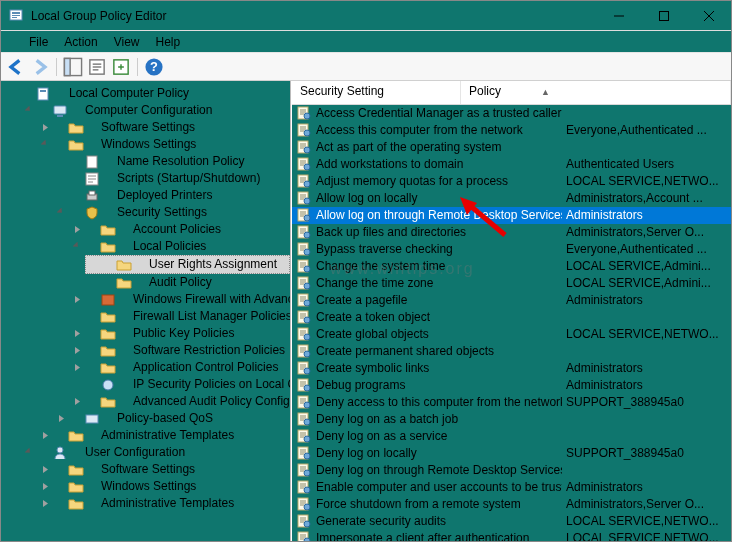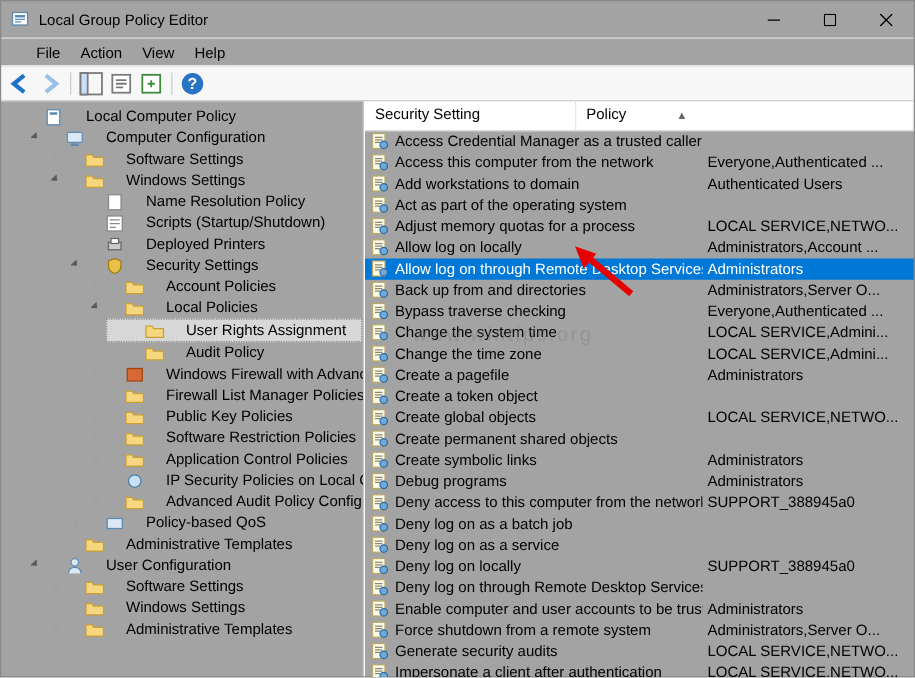--- a/index.html
+++ b/index.html
@@ -1,17 +1,17 @@
 <!DOCTYPE html>
 <html><head>
 <meta charset="utf-8">
 <style>
   html,body{margin:0;padding:0;font-family:"Segoe UI",Arial,sans-serif;font-size:12px;color:#000;background:#fff;overflow:hidden}
   *{box-sizing:border-box}
-  .window{width:732px;height:542px;border:1px solid #888;display:flex;flex-direction:column;background:#a3a3a3}
+  .window{width:732px;height:542px;border:1px solid #888;display:flex;flex-direction:column;background:#0f766e}
   .titlebar{height:30px;display:flex;align-items:center;padding:0 0 0 8px;border-bottom:1px solid #ddd}
   .titlebar .icon{width:16px;height:16px;margin-right:6px;display:flex;align-items:center;justify-content:center}
   .titlebar .title{flex:1;font-size:12px}
   .winbtns{display:flex;height:100%}
   .winbtn{width:45px;display:flex;align-items:center;justify-content:center;color:#333}
   .winbtn svg{width:10px;height:10px}
   .menubar{height:22px;display:flex;align-items:center;padding:0 20px;font-size:12px;border-bottom:1px solid #e5e5e5}
   .menubar span{padding:2px 8px;cursor:default}
   .toolbar{height:28px;display:flex;align-items:center;padding:0 4px;border-bottom:1px solid #d0d0d0;gap:2px;background:#f7f7f7}
   .tbtn{width:22px;height:22px;display:flex;align-items:center;justify-content:center;border:1px solid transparent}
@@ -525,46 +525,46 @@
             </div>
             <div class="row">
               <div class="c1">
                 <span class="picon">
                   <svg viewBox="0 0 16 16">
                     <rect x="2" y="2" width="10" height="12" fill="#fdfaea" stroke="#b8a96b"></rect>
                     <path d="M4 5h6M4 7h6M4 9h4" stroke="#8a8a6a"></path>
                     <circle cx="11" cy="11" r="3" fill="#6fa9d8" stroke="#2b6aa0"></circle>
                   </svg>
                 </span>
+                <span>Act as part of the operating system</span>
+              </div>
+              <div class="c2"></div>
+            </div>
+            <div class="row">
+              <div class="c1">
+                <span class="picon">
+                  <svg viewBox="0 0 16 16">
+                    <rect x="2" y="2" width="10" height="12" fill="#fdfaea" stroke="#b8a96b"></rect>
+                    <path d="M4 5h6M4 7h6M4 9h4" stroke="#8a8a6a"></path>
+                    <circle cx="11" cy="11" r="3" fill="#6fa9d8" stroke="#2b6aa0"></circle>
+                  </svg>
+                </span>
                 <span>Add workstations to domain</span>
               </div>
               <div class="c2">Authenticated Users</div>
             </div>
             <div class="row">
               <div class="c1">
                 <span class="picon">
                   <svg viewBox="0 0 16 16">
                     <rect x="2" y="2" width="10" height="12" fill="#fdfaea" stroke="#b8a96b"></rect>
                     <path d="M4 5h6M4 7h6M4 9h4" stroke="#8a8a6a"></path>
                     <circle cx="11" cy="11" r="3" fill="#6fa9d8" stroke="#2b6aa0"></circle>
                   </svg>
                 </span>
-                <span>Act as part of the operating system</span>
-              </div>
-              <div class="c2"></div>
-            </div>
-            <div class="row">
-              <div class="c1">
-                <span class="picon">
-                  <svg viewBox="0 0 16 16">
-                    <rect x="2" y="2" width="10" height="12" fill="#fdfaea" stroke="#b8a96b"></rect>
-                    <path d="M4 5h6M4 7h6M4 9h4" stroke="#8a8a6a"></path>
-                    <circle cx="11" cy="11" r="3" fill="#6fa9d8" stroke="#2b6aa0"></circle>
-                  </svg>
-                </span>
                 <span>Adjust memory quotas for a process</span>
               </div>
               <div class="c2">LOCAL SERVICE,NETWO...</div>
             </div>
             <div class="row">
               <div class="c1">
                 <span class="picon">
                   <svg viewBox="0 0 16 16">
                     <rect x="2" y="2" width="10" height="12" fill="#fdfaea" stroke="#b8a96b"></rect>
                     <path d="M4 5h6M4 7h6M4 9h4" stroke="#8a8a6a"></path>
@@ -590,21 +590,21 @@
             </div>
             <div class="row">
               <div class="c1">
                 <span class="picon">
                   <svg viewBox="0 0 16 16">
                     <rect x="2" y="2" width="10" height="12" fill="#fdfaea" stroke="#b8a96b"></rect>
                     <path d="M4 5h6M4 7h6M4 9h4" stroke="#8a8a6a"></path>
                     <circle cx="11" cy="11" r="3" fill="#6fa9d8" stroke="#2b6aa0"></circle>
                   </svg>
                 </span>
-                <span>Back up from and directories</span>
+                <span>Back up files and directories</span>
               </div>
               <div class="c2">Administrators,Server O...</div>
             </div>
             <div class="row">
               <div class="c1">
                 <span class="picon">
                   <svg viewBox="0 0 16 16">
                     <rect x="2" y="2" width="10" height="12" fill="#fdfaea" stroke="#b8a96b"></rect>
                     <path d="M4 5h6M4 7h6M4 9h4" stroke="#8a8a6a"></path>
                     <circle cx="11" cy="11" r="3" fill="#6fa9d8" stroke="#2b6aa0"></circle>

